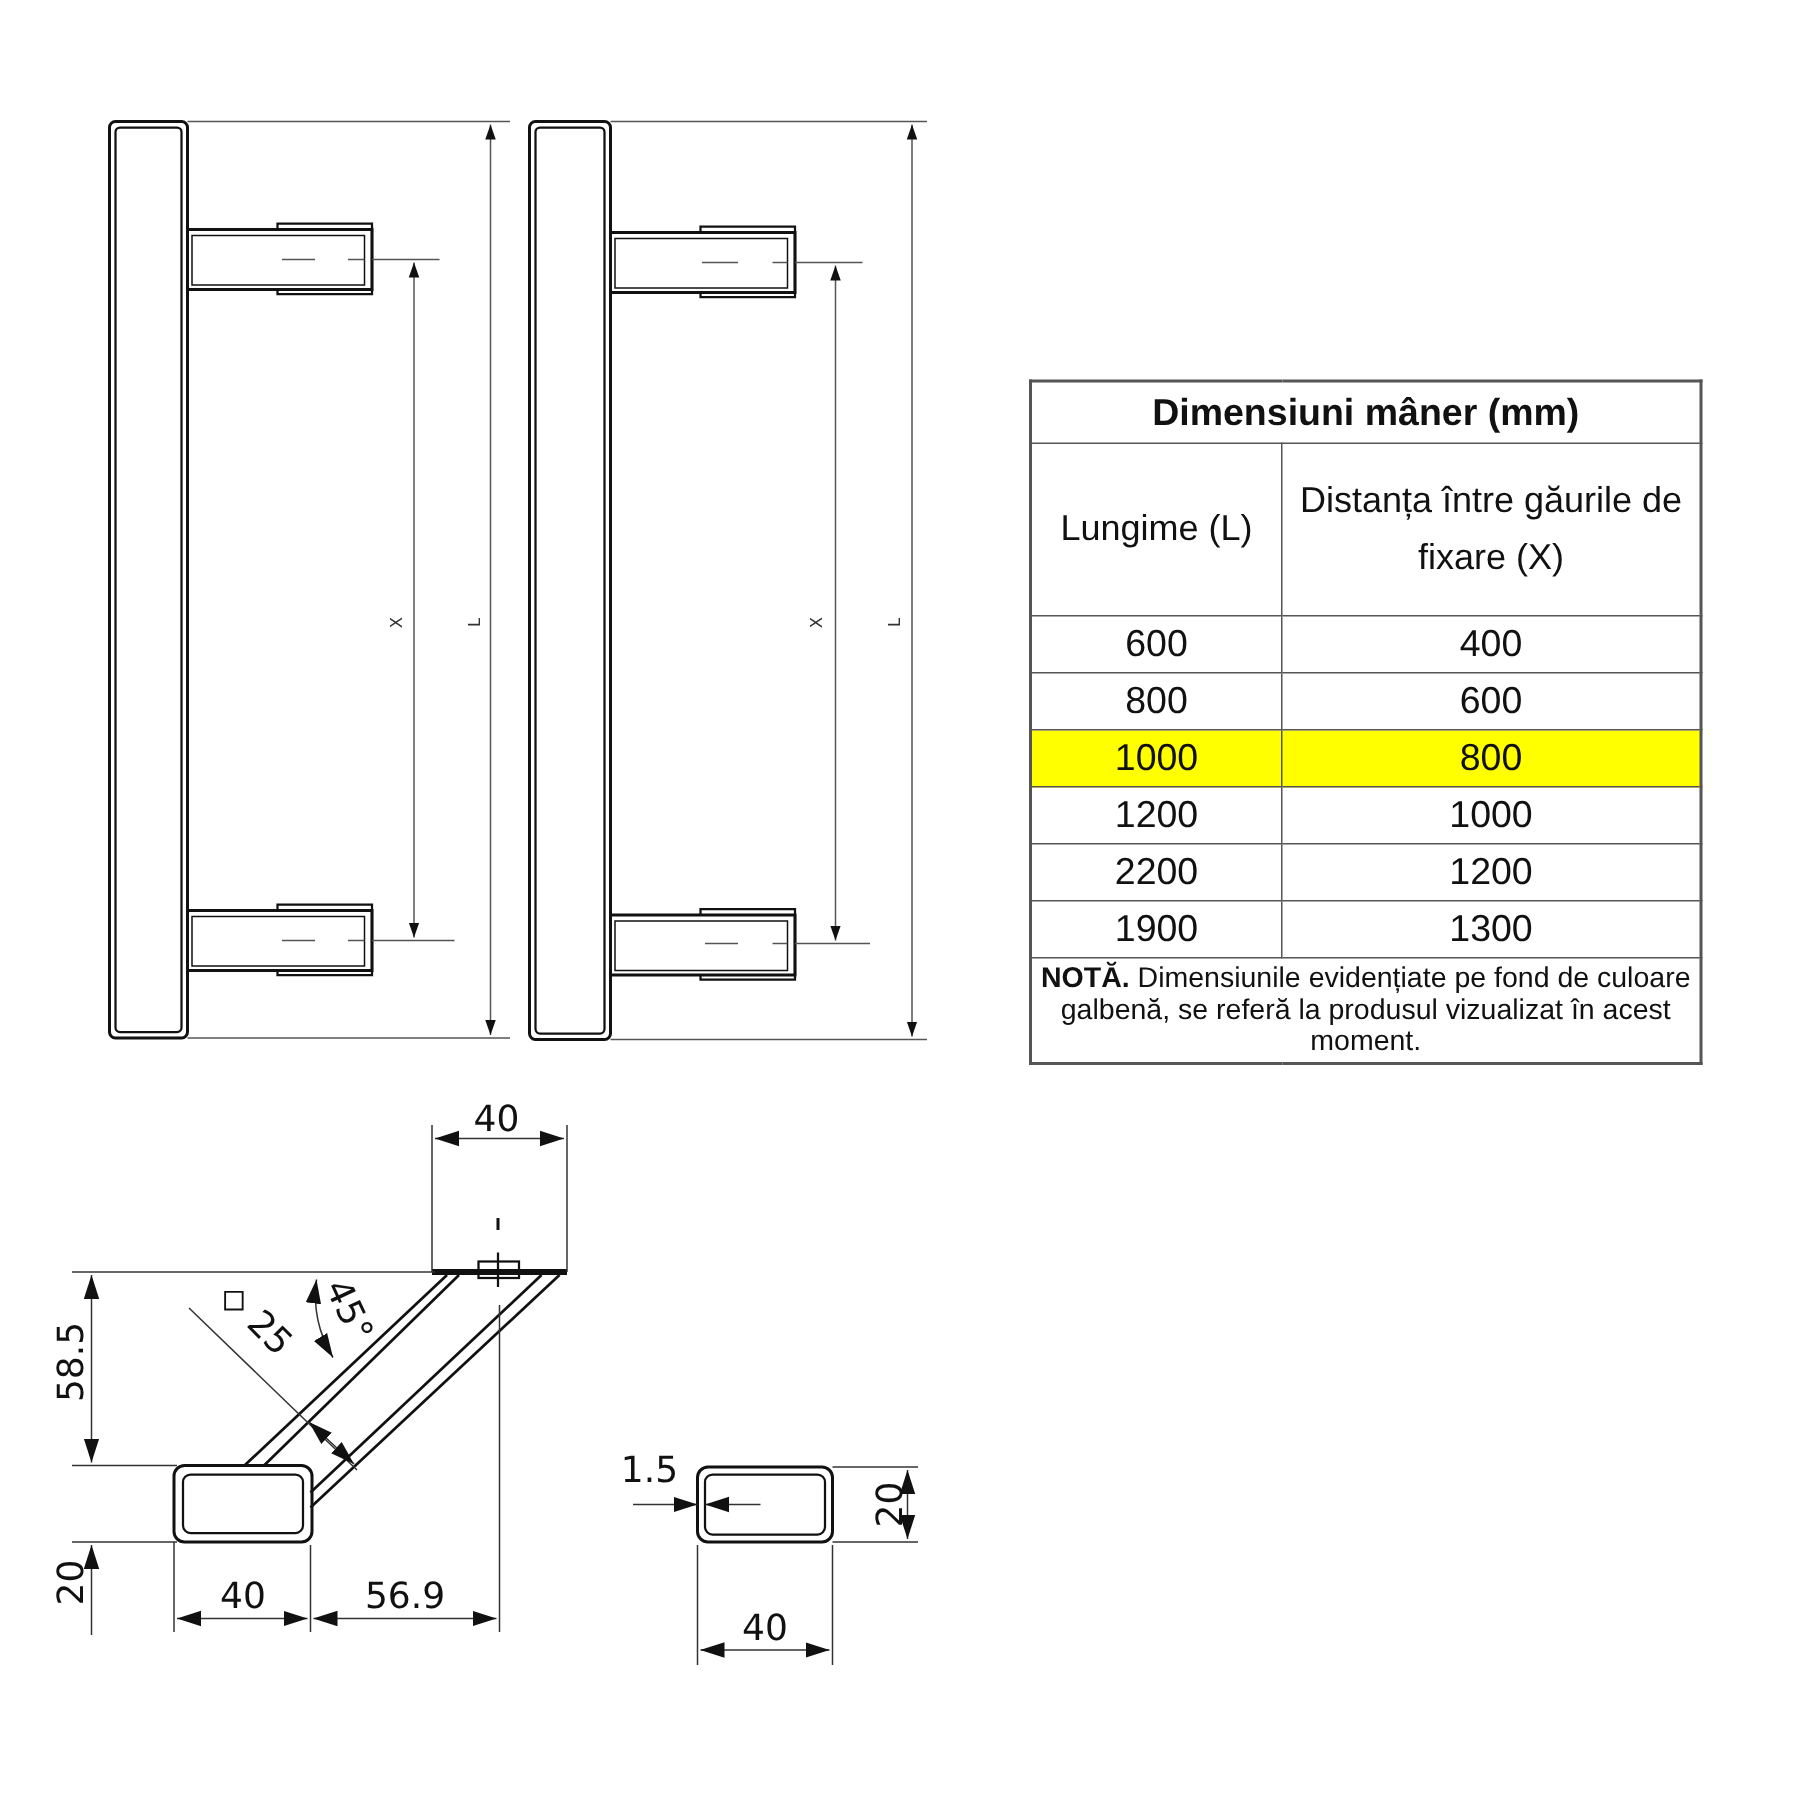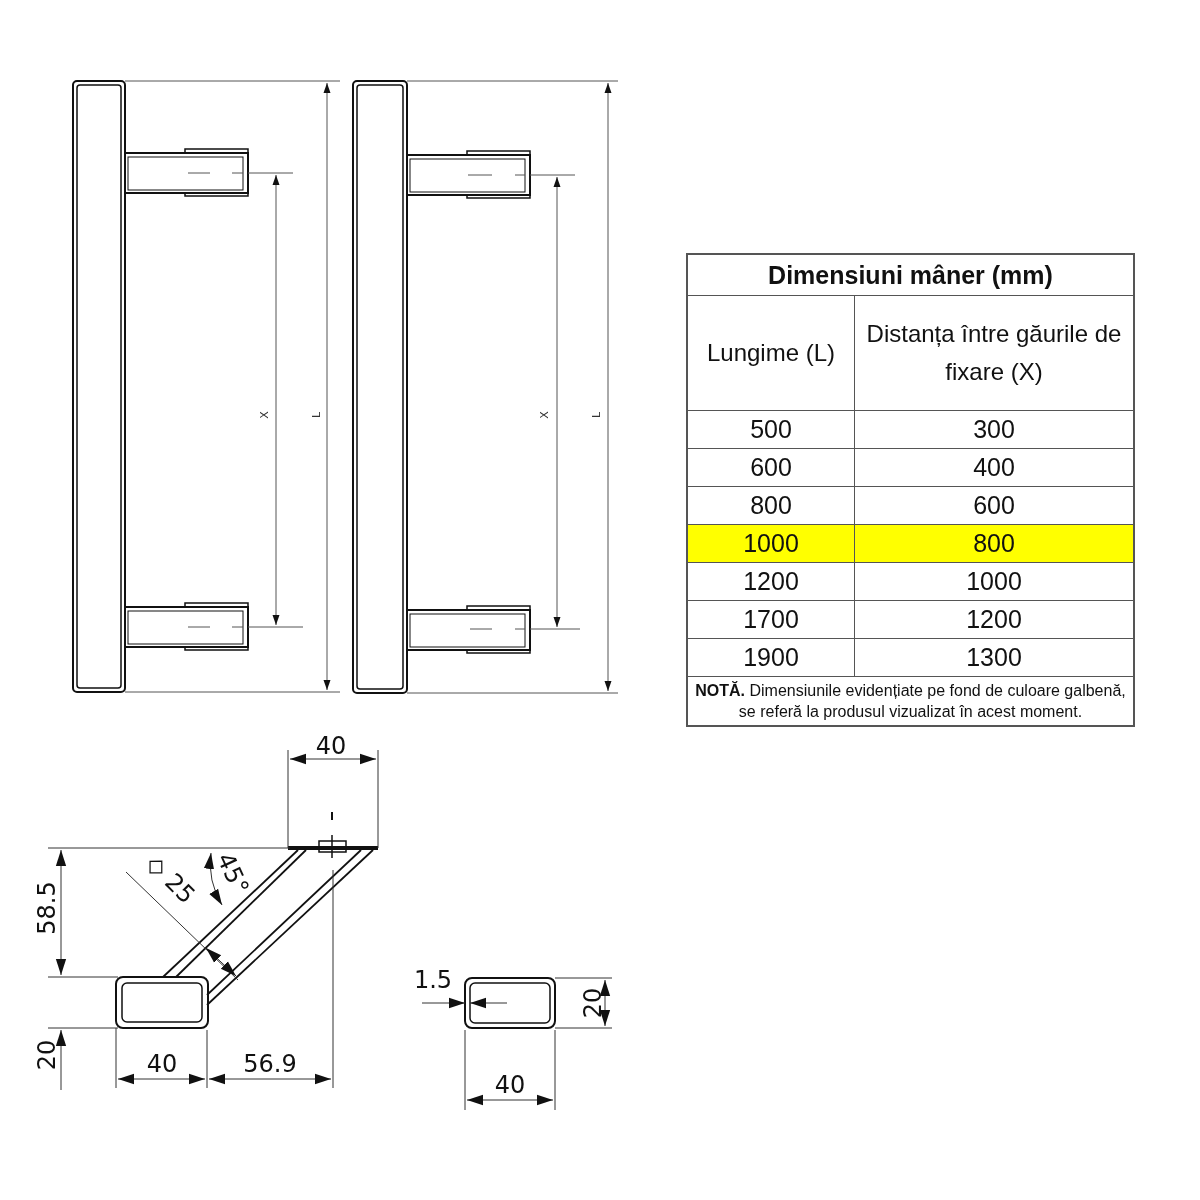--- a/index.html
+++ b/index.html
@@ -8,21 +8,21 @@
   .dim-text { font-family:"DejaVu Sans", sans-serif; font-size:24px; fill:#111; }
   .small-text { font-family:"DejaVu Sans", sans-serif; font-size:11px; fill:#333; }
   
   .spec-table { position:absolute; left:686px; top:253px; width:449px; border:2px solid #555; border-collapse:collapse; font-family:"Liberation Sans", sans-serif; background:#fff; }
   .spec-table td, .spec-table th { border:1px solid #555; text-align:center; color:#111; padding:0; }
   .spec-table .title { font-size:25px; font-weight:bold; height:40px; }
   .spec-table .hdr { font-size:24px; font-weight:normal; line-height:38px; height:114px; }
   .spec-table .hdr.c1 { width:166px; }
   .spec-table td.val { font-size:25px; height:37px; }
   .spec-table tr.hl td { background:#ffff00; }
-  .spec-table .note { font-size:16px; line-height:21px; padding:3px 2px; height:40px;margin-left:48px; }
+  .spec-table .note { font-size:19px; line-height:21px; padding:3px 2px; height:40px;margin-left:48px; }
   .spec-table .note b { font-weight:bold; }
 </style>
 </head>
 <body>
 
 <svg class="drawing" width="1200" height="1200" viewBox="0 0 1200 1200">
   <defs>
     <marker id="arr" viewBox="0 0 10 10" refX="10" refY="5" markerWidth="10" markerHeight="10" orient="auto-start-reverse" markerUnits="userSpaceOnUse">
       <path d="M0,1.5 L10,5 L0,8.5 z" fill="#111"></path>
     </marker>
@@ -148,41 +148,37 @@
 <table class="spec-table">
   <tbody>
       <tr>
     <td class="title" colspan="2">Dimensiuni mâner (mm)</td>
   </tr>
   <tr>
     <td class="hdr c1">Lungime (L)</td>
     <td class="hdr">Distanța între găurile de fixare (X)</td>
   </tr>
   <tr>
-        <td class="val">500</td>
-        <td class="val">300</td>
-      </tr>
-  <tr>
         <td class="val">600</td>
         <td class="val">400</td>
       </tr>
   <tr>
         <td class="val">800</td>
         <td class="val">600</td>
       </tr>
   <tr class="hl">
         <td class="val">1000</td>
         <td class="val">800</td>
       </tr>
   <tr>
         <td class="val">1200</td>
         <td class="val">1000</td>
       </tr>
   <tr>
-        <td class="val">1700</td>
+        <td class="val">2200</td>
         <td class="val">1200</td>
       </tr>
   <tr>
         <td class="val">1900</td>
         <td class="val">1300</td>
       </tr>
   <tr>
     <td class="note" colspan="2"><b>NOTĂ.</b><span> Dimensiunile evidențiate pe fond de culoare galbenă, se referă la produsul vizualizat în acest moment.</span></td>
   </tr>
 </tbody>

